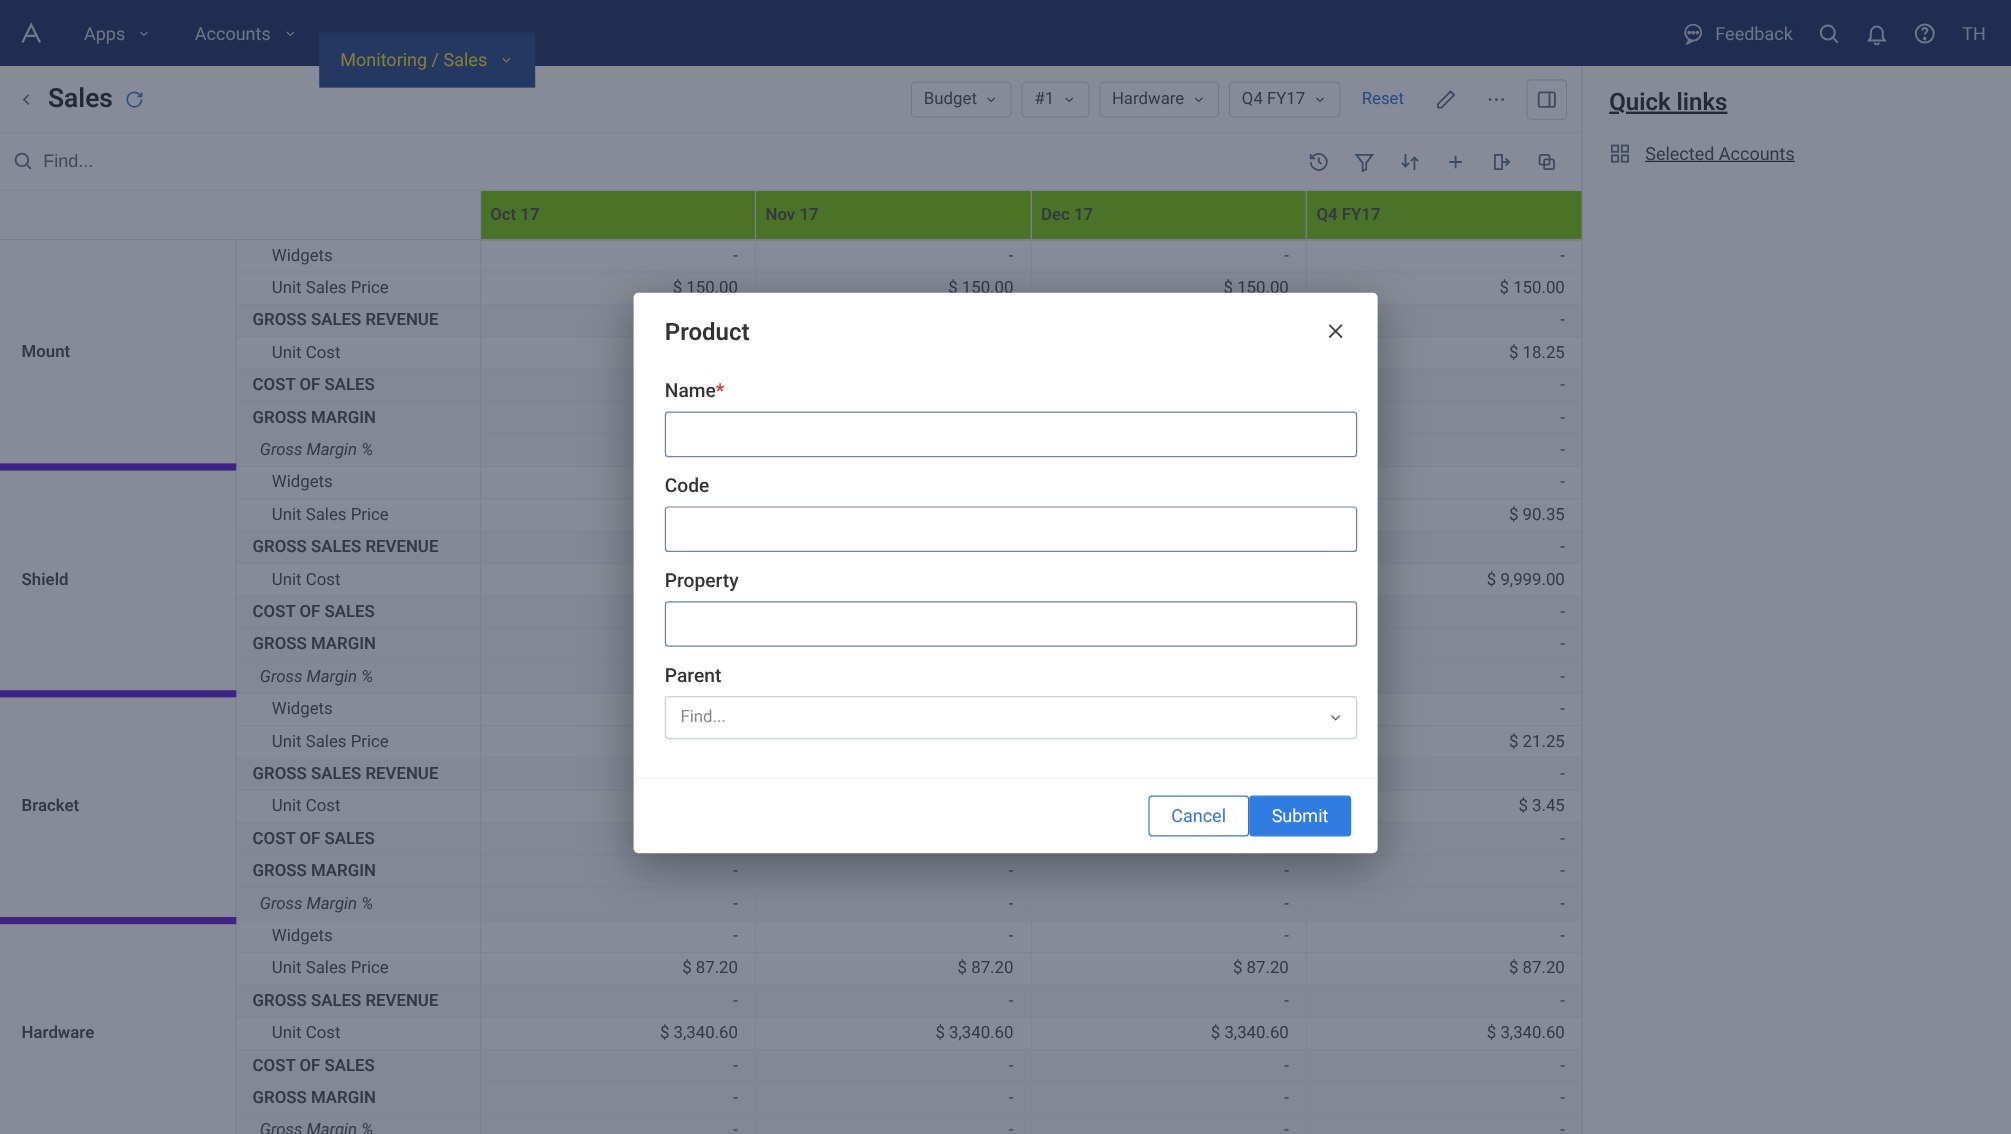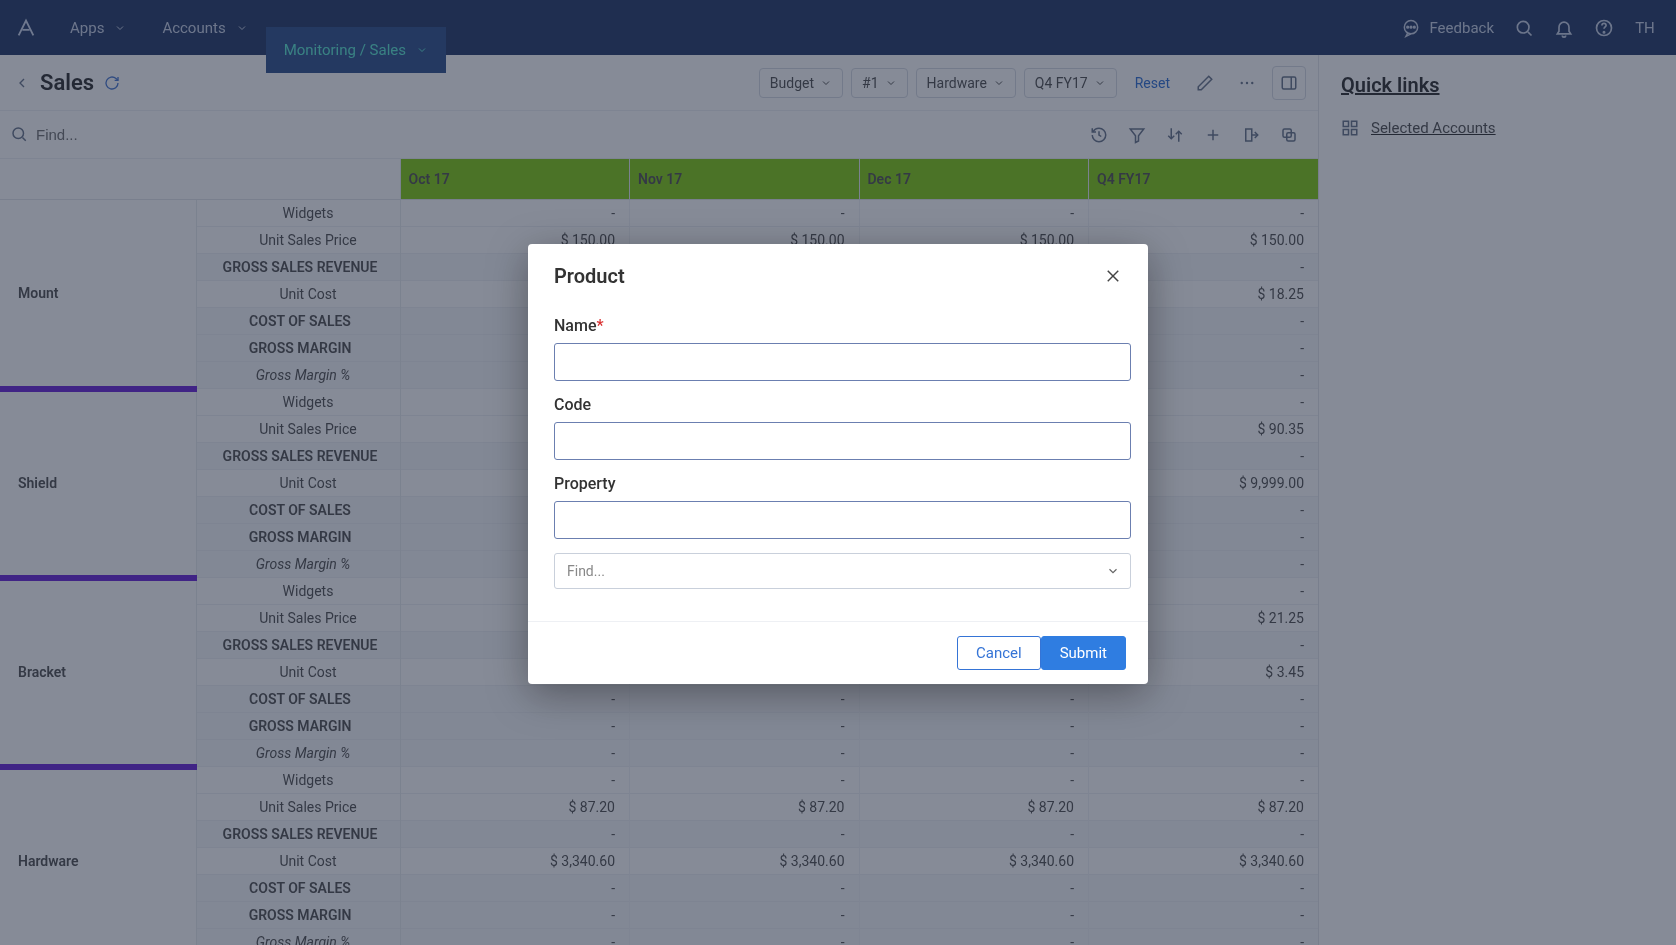--- a/index.html
+++ b/index.html
@@ -1,21 +1,21 @@
 <!DOCTYPE html>
 <html><head>
 <meta charset="utf-8">
 <style>
   * { box-sizing: border-box; margin: 0; padding: 0; }
   html, body { width: 1676px; height: 945px; font-family: -apple-system, BlinkMacSystemFont, "Segoe UI", Roboto, sans-serif; font-size: 14px; color: #333; background: #fff; overflow: hidden; }
   
   .topnav { display:flex; align-items:center; height:55px; background:#293e6b; color:#c8d2e6; padding:0 14px 0 0; }
   .topnav .logo { width:52px; height:46px; display:flex; align-items:center; justify-content:center; }
   .topnav .navbtn { display:flex; align-items:center; gap:10px; padding:0 18px; height:46px; color:#c8d2e6; font-size:15px; cursor:pointer; }
-  .topnav .navbtn.active { background:#34548f; color:#5eead4;margin-top:44px; }
+  .topnav .navbtn.active { background:#34548f; color:#fde047;margin-top:44px; }
   .topnav .spacer { flex:1; }
   .topnav .ricon { width:40px; height:40px; display:flex; align-items:center; justify-content:center; color:#c8d2e6; }
   .topnav .avatar { width:34px; height:34px; border-radius:50%; background:transparent; display:flex; align-items:center; justify-content:center; color:#c8d2e6; font-size:15px; margin-left:4px;}
   .feedback { display:flex; align-items:center; gap:8px; color:#c8d2e6; padding:0 10px; font-size:15px;}
   .chev { width:12px; height:12px; display:inline-block; }
   
   .main { display:flex; height:calc(945px - 46px); }
   .board { flex:1; display:flex; flex-direction:column; border-right:1px solid #e3e6eb; }
   .side  { width:357px; padding:18px 22px;text-decoration:underline; }
   
@@ -33,21 +33,21 @@
   .searchin { border:none; outline:none; font-size:15px; color:#6b778c; flex:0 0 220px;}
   .toolgroup { margin-left:auto; display:flex; gap:4px; }
   
   .tablewrap { flex:1; overflow:auto; }
   table { border-collapse:collapse; width:100%; table-layout:fixed; }
   col.rh1 { width:196px; }
   col.rh2 { width:204px; }
   th.colh { background:#84cc16; font-weight:600; color:#555; font-size:14px; text-align:left; padding:12px 8px; border-bottom:1px solid #e3e6eb; border-left:1px solid #e9ecef;}
   th.rh-blank { border-bottom:1px solid #e3e6eb; }
   td.rhcat { background:#fff; vertical-align:middle; color:#555; font-weight:600; padding:4px 10px 4px 18px; border-top:1px solid #e9ecef; border-right:1px solid #e9ecef; border-bottom:6px solid #6d28d9;}
-  td.rhlabel { font-size:14px; color:#555; padding:5px 10px; border-top:1px solid #eef0f4; border-right:1px solid #e9ecef; white-space:nowrap; overflow:hidden;text-align:center;}
+  td.rhlabel { font-size:14px; color:#555; padding:5px 10px; border-top:1px solid #eef0f4; border-right:1px solid #e9ecef; white-space:nowrap; overflow:hidden;}
   .ind1 td.rhlabel { padding-left:14px; font-weight:600; color:#555; background:#f7f8fa;}
   .ind2 td.rhlabel { padding-left:30px; font-weight:400; }
   .italic td.rhlabel { font-style:italic; font-weight:400; padding-left:20px; background:#f7f8fa;}
   td.val { text-align:right; padding:5px 14px; border-top:1px solid #eef0f4; border-left:1px solid #f1f3f6; color:#555; font-size:14px;}
   tr.sec td.val, tr.sec td.rhlabel { background:#f7f8fa; }
   
   .side h2 { font-size:20px; font-weight:600; color:#333; margin-bottom:14px;}
   .qlink { display:flex; align-items:center; gap:12px; color:#555; font-size:15px; padding:8px 0; cursor:pointer;}
   .qlink svg { color:#6b778c; }
   
@@ -504,20 +504,21 @@
       </div>
       <div class="mfield">
         <label>Code</label>
         <input class="minput" style="">
       </div>
       <div class="mfield">
         <label>Property</label>
         <input class="minput" style="">
       </div>
       <div class="mfield">
+        <label>Parent</label>
         <div class="mselect">
           <span>Find...</span>
           <span class="dd">
               <svg width="14" height="14" viewBox="0 0 24 24" fill="none" stroke="currentColor" stroke-width="2">
                 <polyline points="6 9 12 15 18 9"></polyline>
               </svg>
             </span>
         </div>
       </div>
     </div>

